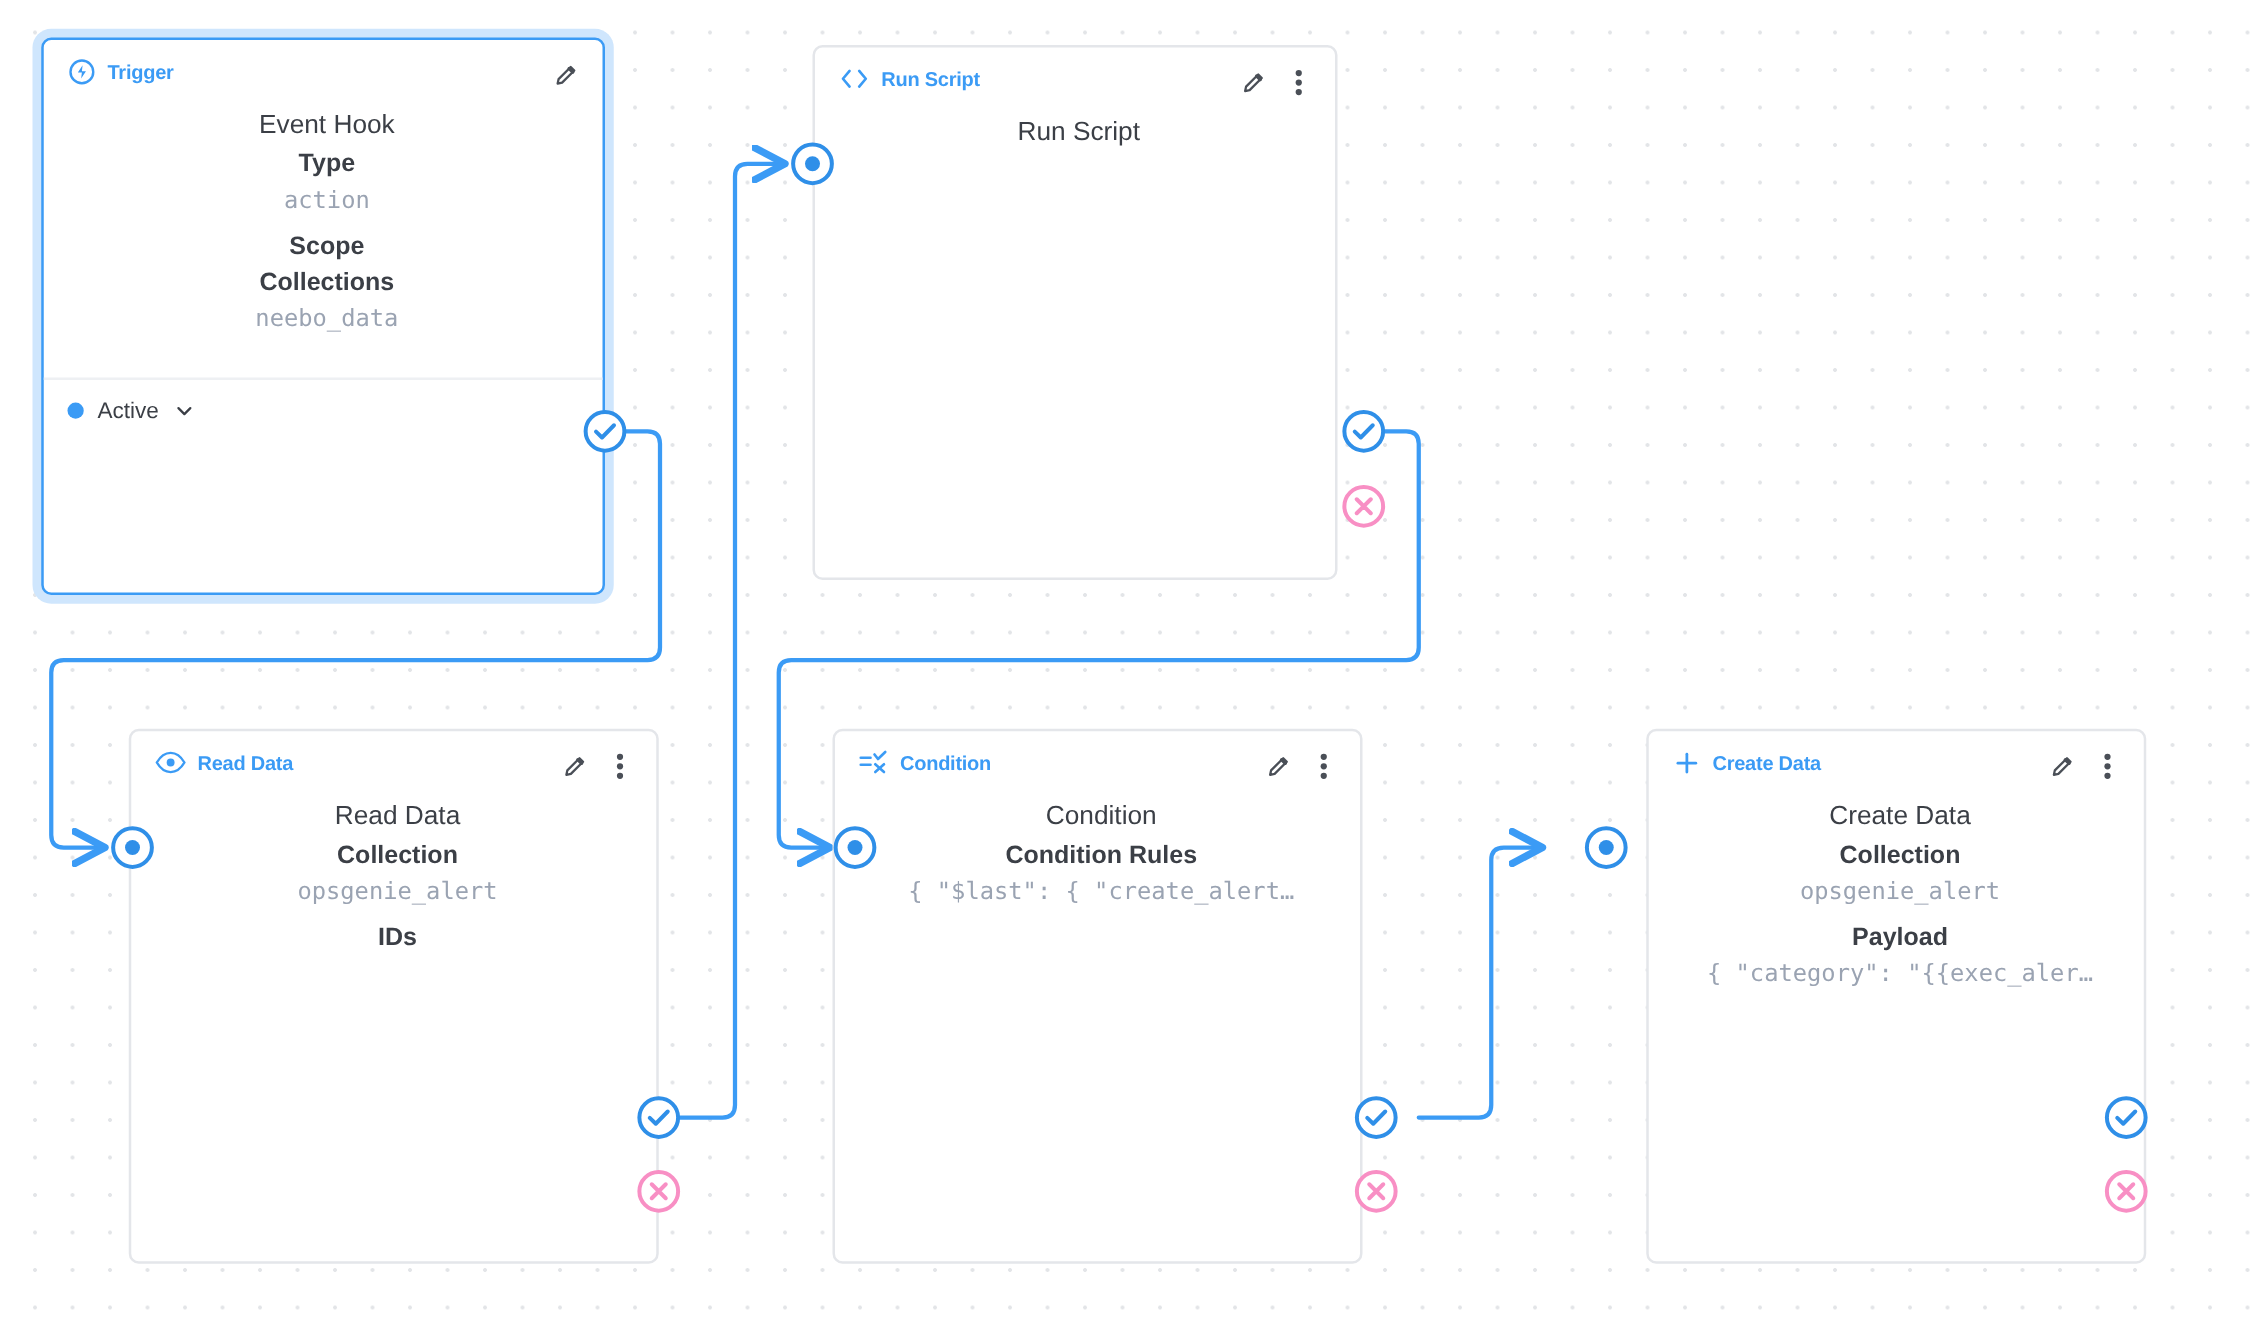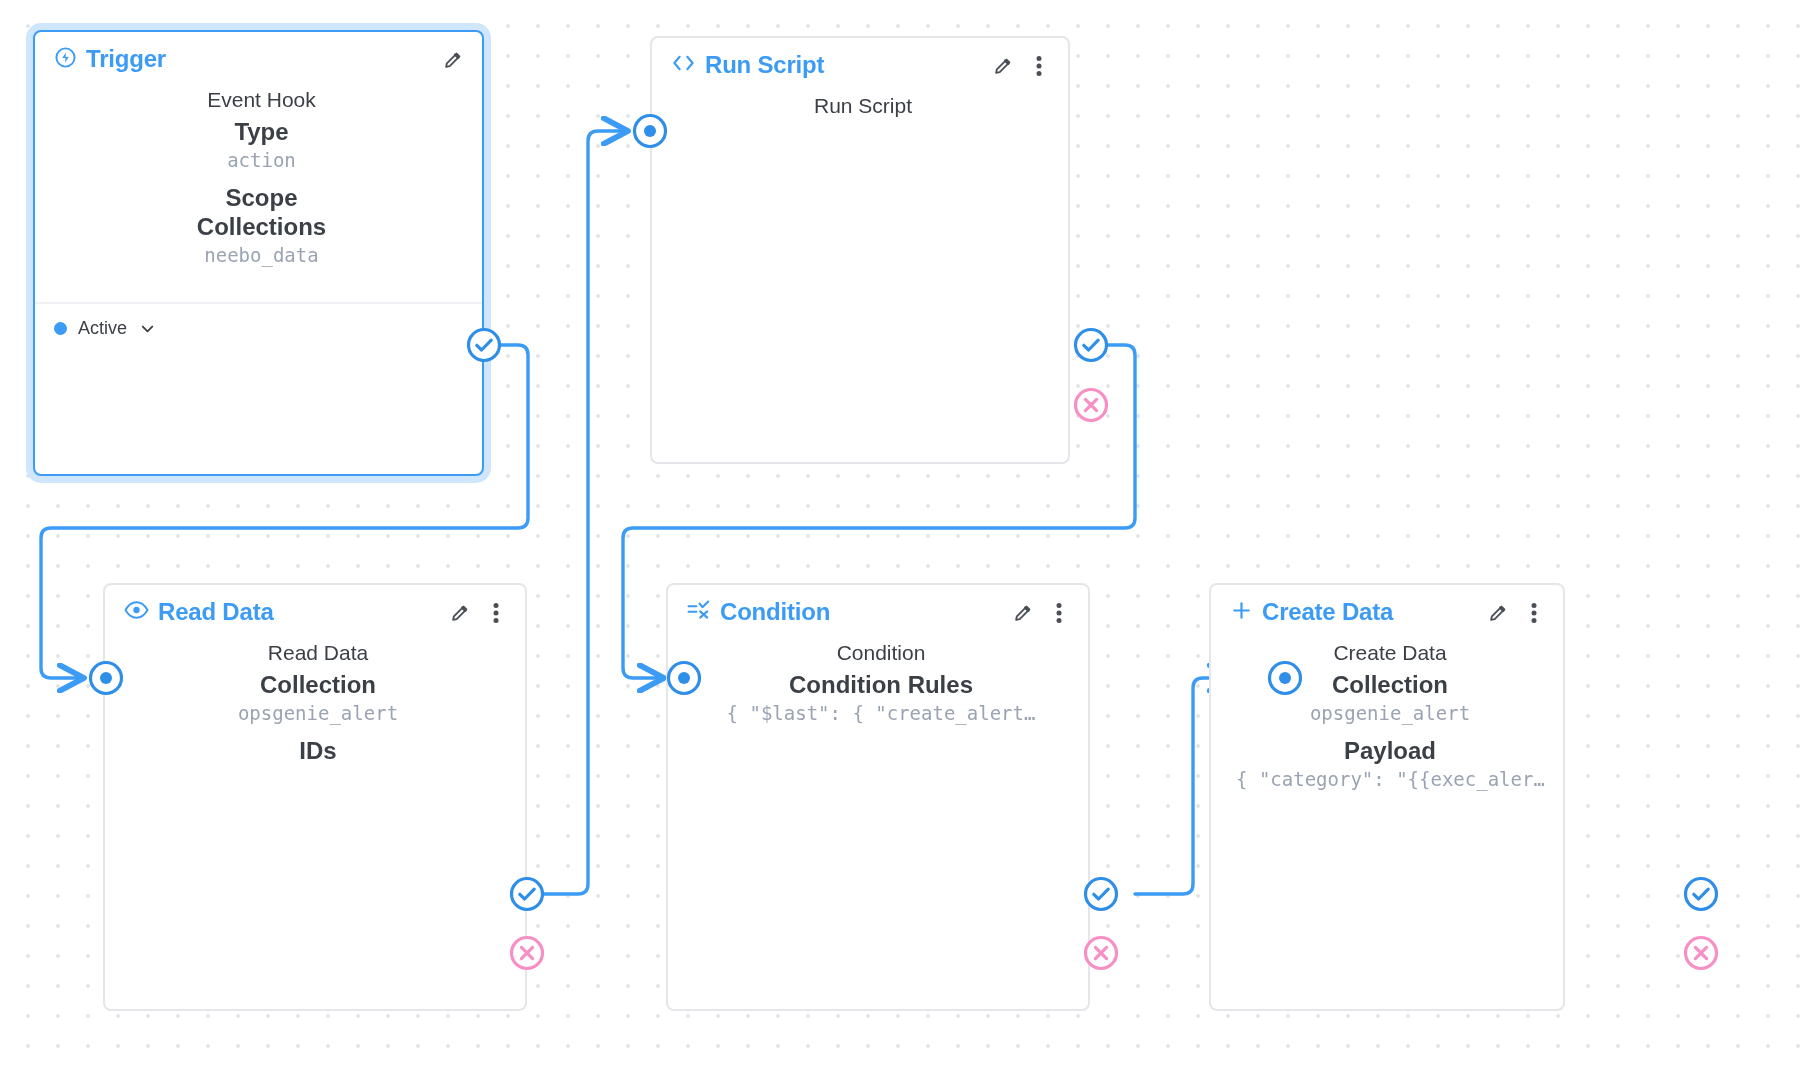--- a/index.html
+++ b/index.html
@@ -53,21 +53,21 @@
     height: 54px;
     display: flex;
     align-items: center;
     padding: 0 16px 0 19px;
   }
   .panel-title {
     display: flex;
     align-items: center;
     gap: 9px;
     color: #3b9bf5;
-    font-size: 24px;
+    font-size: 16px;
     font-weight: 700;
     letter-spacing: -0.2px;
     line-height: 1;
   }
   .head-actions {
     position: absolute;
     right: 16px;
     top: 14px;
     display: flex;
     align-items: center;
@@ -86,21 +86,21 @@
     padding: 0 19px 14px 25px;
     text-align: center;
   }
   .row-name {
     font-size: 21px;
     color: #3b3f46;
     line-height: 28px;
     margin-bottom: 3px;
   }
   .field-label {
-    font-size: 24px;
+    font-size: 20px;
     font-weight: 700;
     color: #3b3f46;
     line-height: 29px;
   }
   .field-value {
     font-family: "DejaVu Sans Mono", monospace;
     font-size: 19px;
     color: #9aa3b2;
     line-height: 29px;
     white-space: nowrap;
@@ -303,21 +303,21 @@
         </span>
       </div>
     </div>
     <div class="panel-body">
       <div class="row-name">Condition</div>
       <div class="field-label">Condition Rules</div>
       <div class="field-value">{ "$last": { "create_alert…</div>
     </div>
   </div>
 
-  <div class="panel" style="left:1209px; top:583px; width:356px; height:428px;">
+  <div class="panel" style="left:1317px; top:583px; width:400px; height:428px;">
     <div class="panel-head">
       <div class="panel-title">
         <span>
           <svg width="23" height="23" viewBox="0 0 24 24" fill="none" stroke="#3b9bf5" stroke-width="2.3" stroke-linecap="round">
             <path d="M12 4.5 V19.5"></path>
               <path d="M4.5 12 H19.5"></path>
           </svg>
         </span>
         <span>Create Data</span>
       </div>

